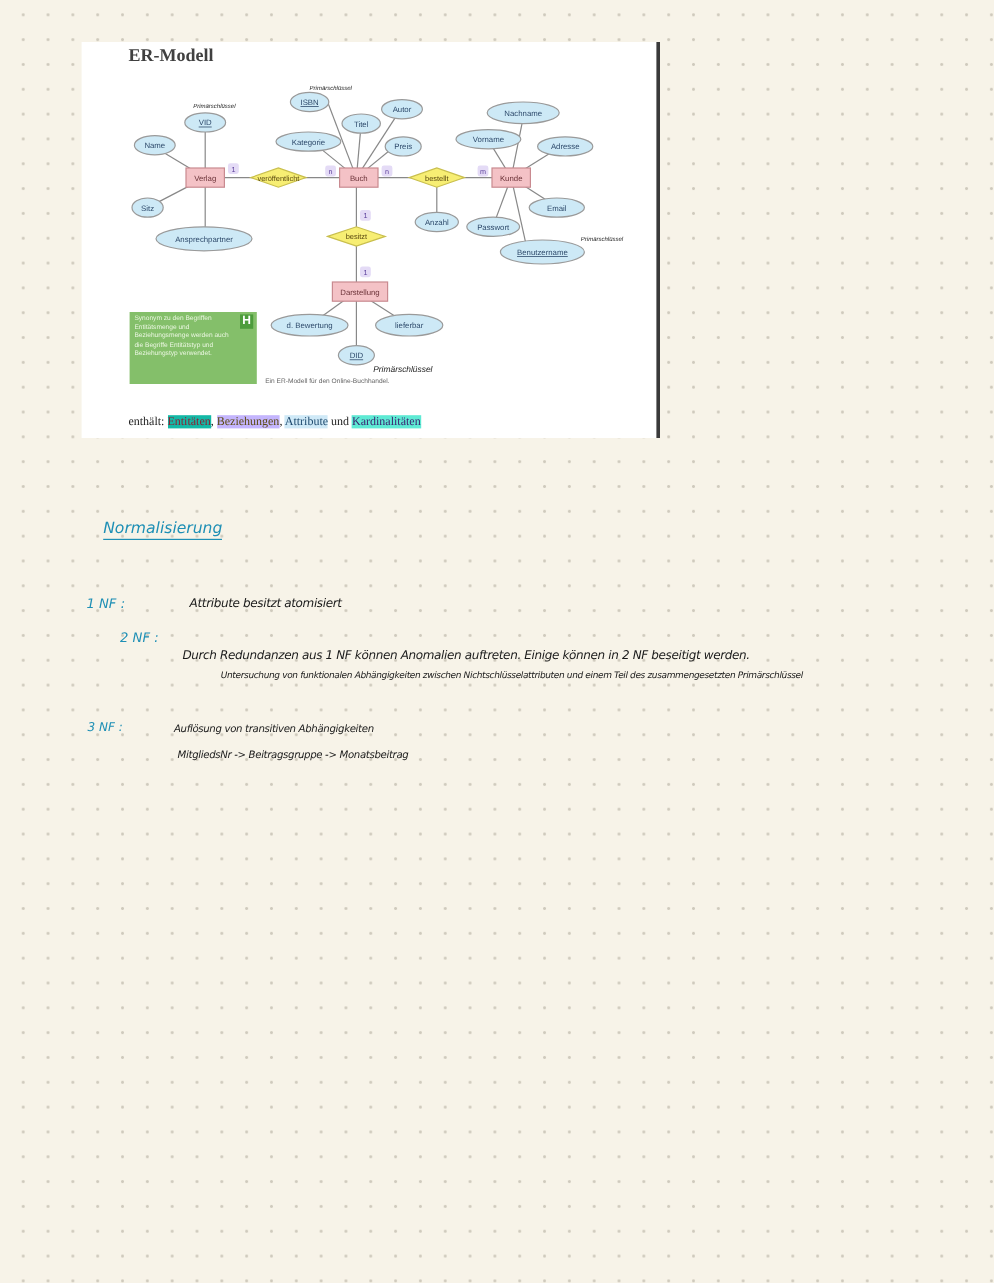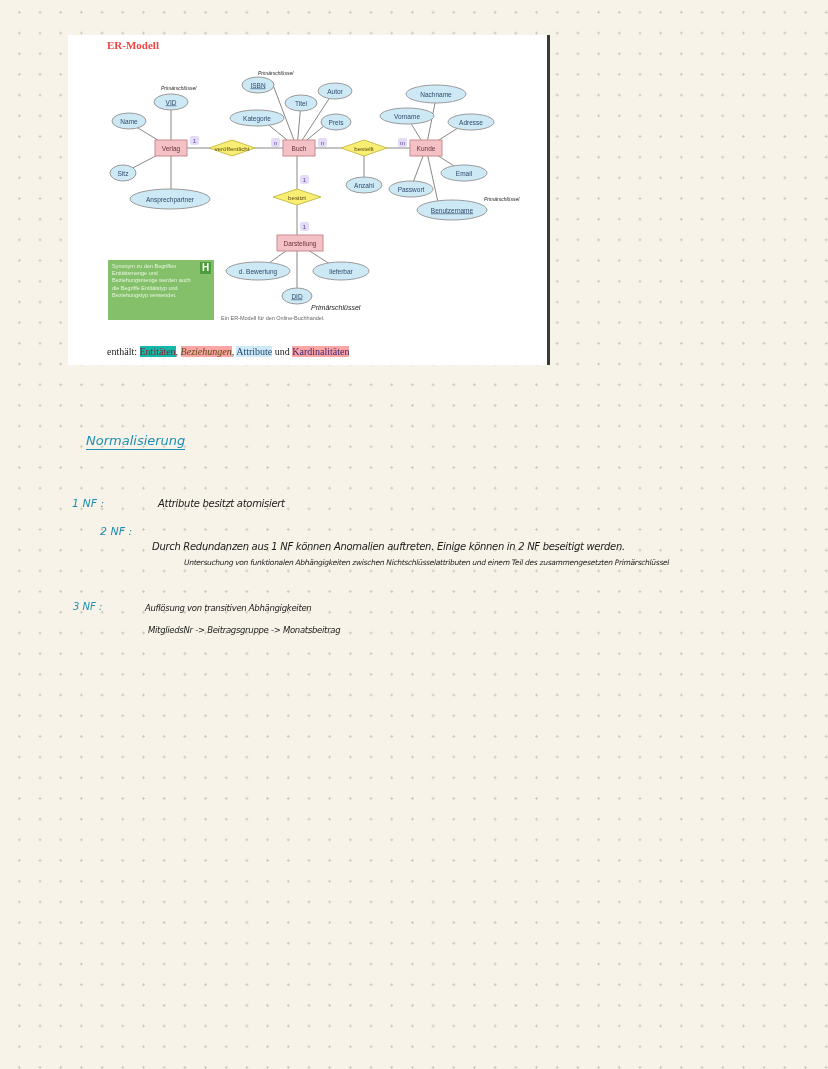--- a/index.html
+++ b/index.html
@@ -2,31 +2,31 @@
 <html><head>
 <meta charset="utf-8">
 <style>
   html,body{margin:0;padding:0;}
   body{width:828px;height:1069px;position:relative;overflow:hidden;
     background-color:#f7f3e8;
     background-image:radial-gradient(circle,#cfcabd 1px,transparent 1.4px);
     background-size:20.7px 20.7px;background-position:9px 2px;
     font-family:"Liberation Sans",sans-serif;}
   .er-img{position:absolute;left:68px;top:35px;width:479px;height:330px;background:#fff;border-right:3px solid #3a3a3a;overflow:hidden;}
-  .er-title{position:absolute;left:39px;top:4px;font-family:"Liberation Serif",serif;font-weight:bold;font-size:11px;color:#ef4444;}
+  .er-title{position:absolute;left:39px;top:4px;font-family:"Liberation Serif",serif;font-weight:bold;font-size:15px;color:#404040;}
   svg text{font-family:"Liberation Sans",sans-serif;}
   .hbox{position:absolute;left:40px;top:225px;width:106px;height:60px;background:#84bf6a;color:#eaf6e0;font-size:5.5px;line-height:7.2px;padding:3px 4px;box-sizing:border-box;}
   .hbox .hicon{position:absolute;right:3px;top:2px;width:11px;height:12px;background:#4d9c3c;color:#fff;font-weight:bold;font-size:10px;text-align:center;line-height:12px;}
   .hbox .htxt{width:86px;}
   .caption{position:absolute;left:153px;top:280px;font-size:5.5px;color:#666;}
   .contains{position:absolute;left:39px;top:311px;font-family:"Liberation Serif",serif;font-size:10px;color:#222;}
   .hl-red{background:#14b8a6;color:#8b2233;}
-  .hl-yel{background:#fca5a5;color:#5b4a10;font-style:italic;}
+  .hl-yel{background:#c4b5fd;color:#5b4a10;}
   .hl-blu{background:#cfe9f7;color:#1e4a6e;margin-top:17px;}
-  .hl-pur{background:#fca5a5;color:#3b2470;}
+  .hl-pur{background:#5eead4;color:#3b2470;}
   .hw{position:absolute;font-family:"DejaVu Sans",sans-serif;font-style:italic;color:#1a1a1a;font-size:10px;letter-spacing:-0.3px;white-space:nowrap;}
   .heading{position:absolute;left:86px;top:433px;font-size:13px;color:#1e8fb5;font-family:"DejaVu Sans",sans-serif;font-style:italic;border-bottom:1.5px solid #1e8fb5;padding-bottom:1px;}
   .nf-label{position:absolute;font-size:11px;font-family:"DejaVu Sans",sans-serif;font-style:italic;color:#1e8fb5;}
 </style>
 </head>
 <body>
 
 <div class="er-img">
   <div class="er-title">ER-Modell</div>
 

